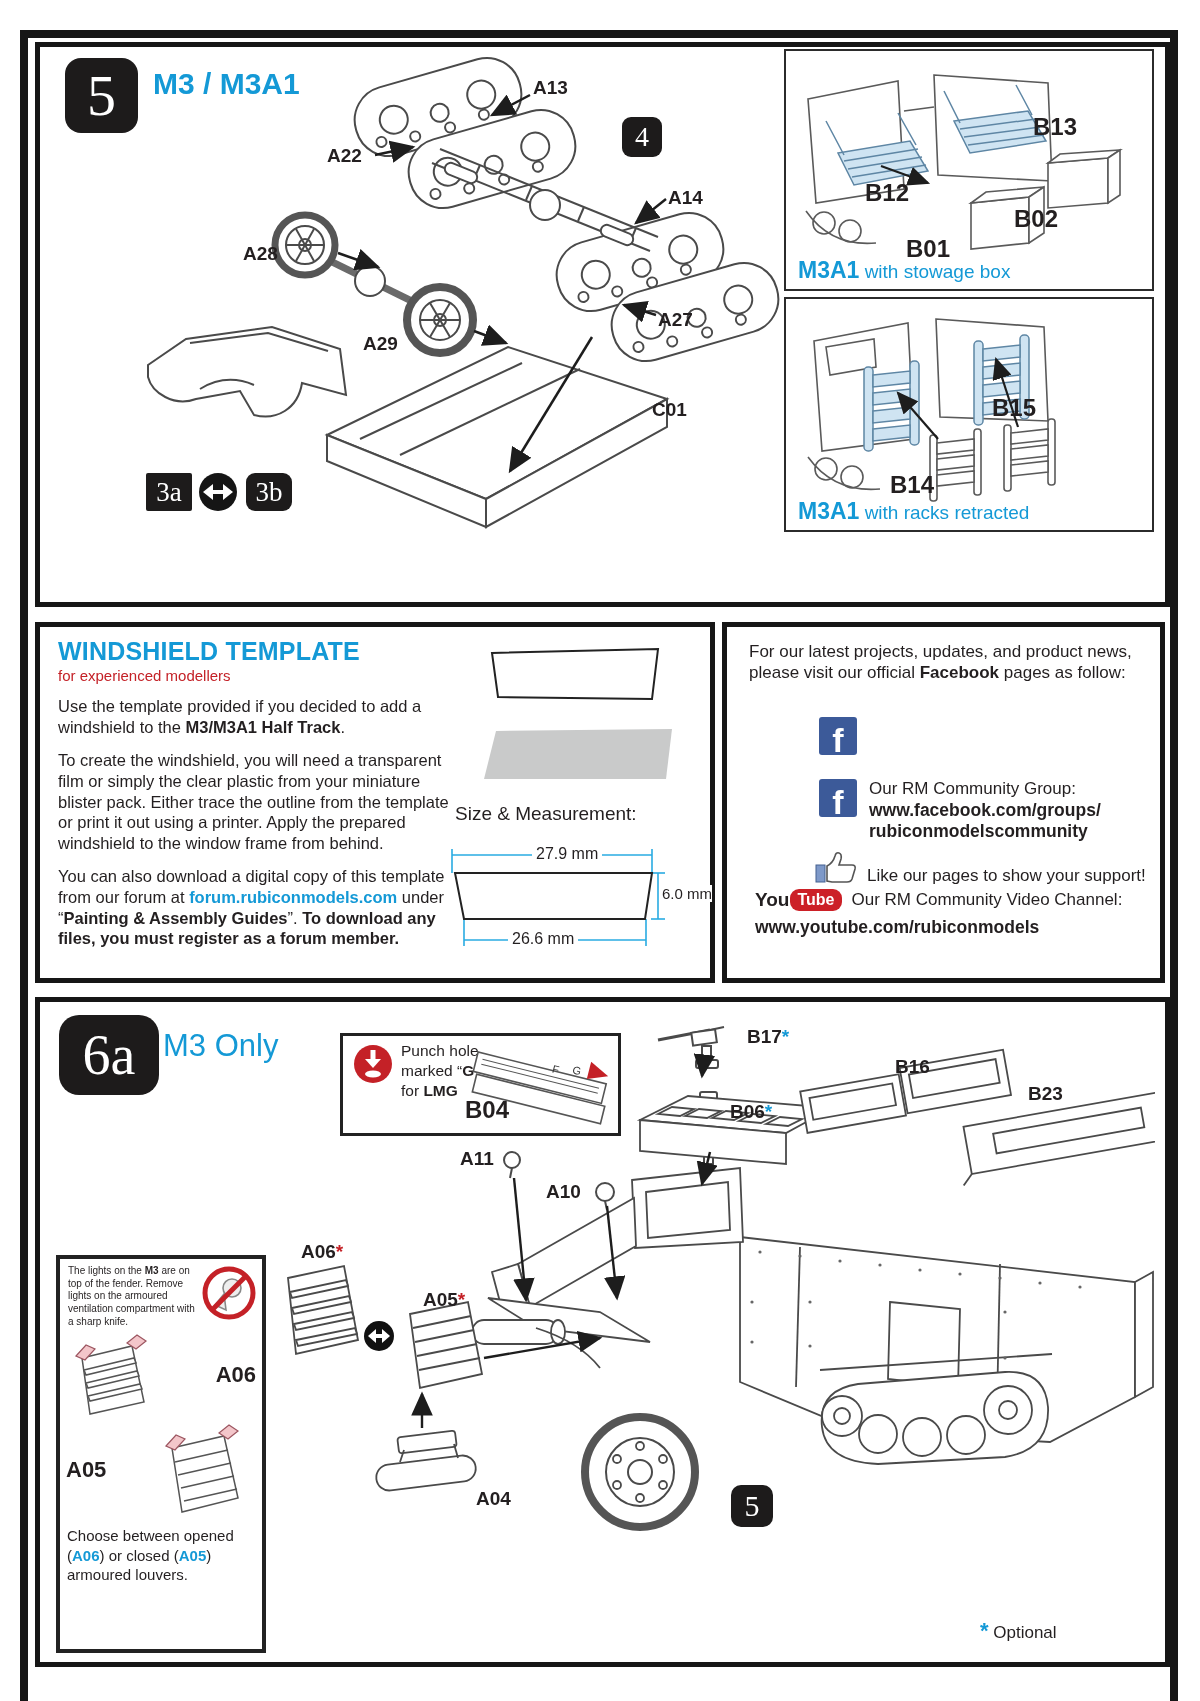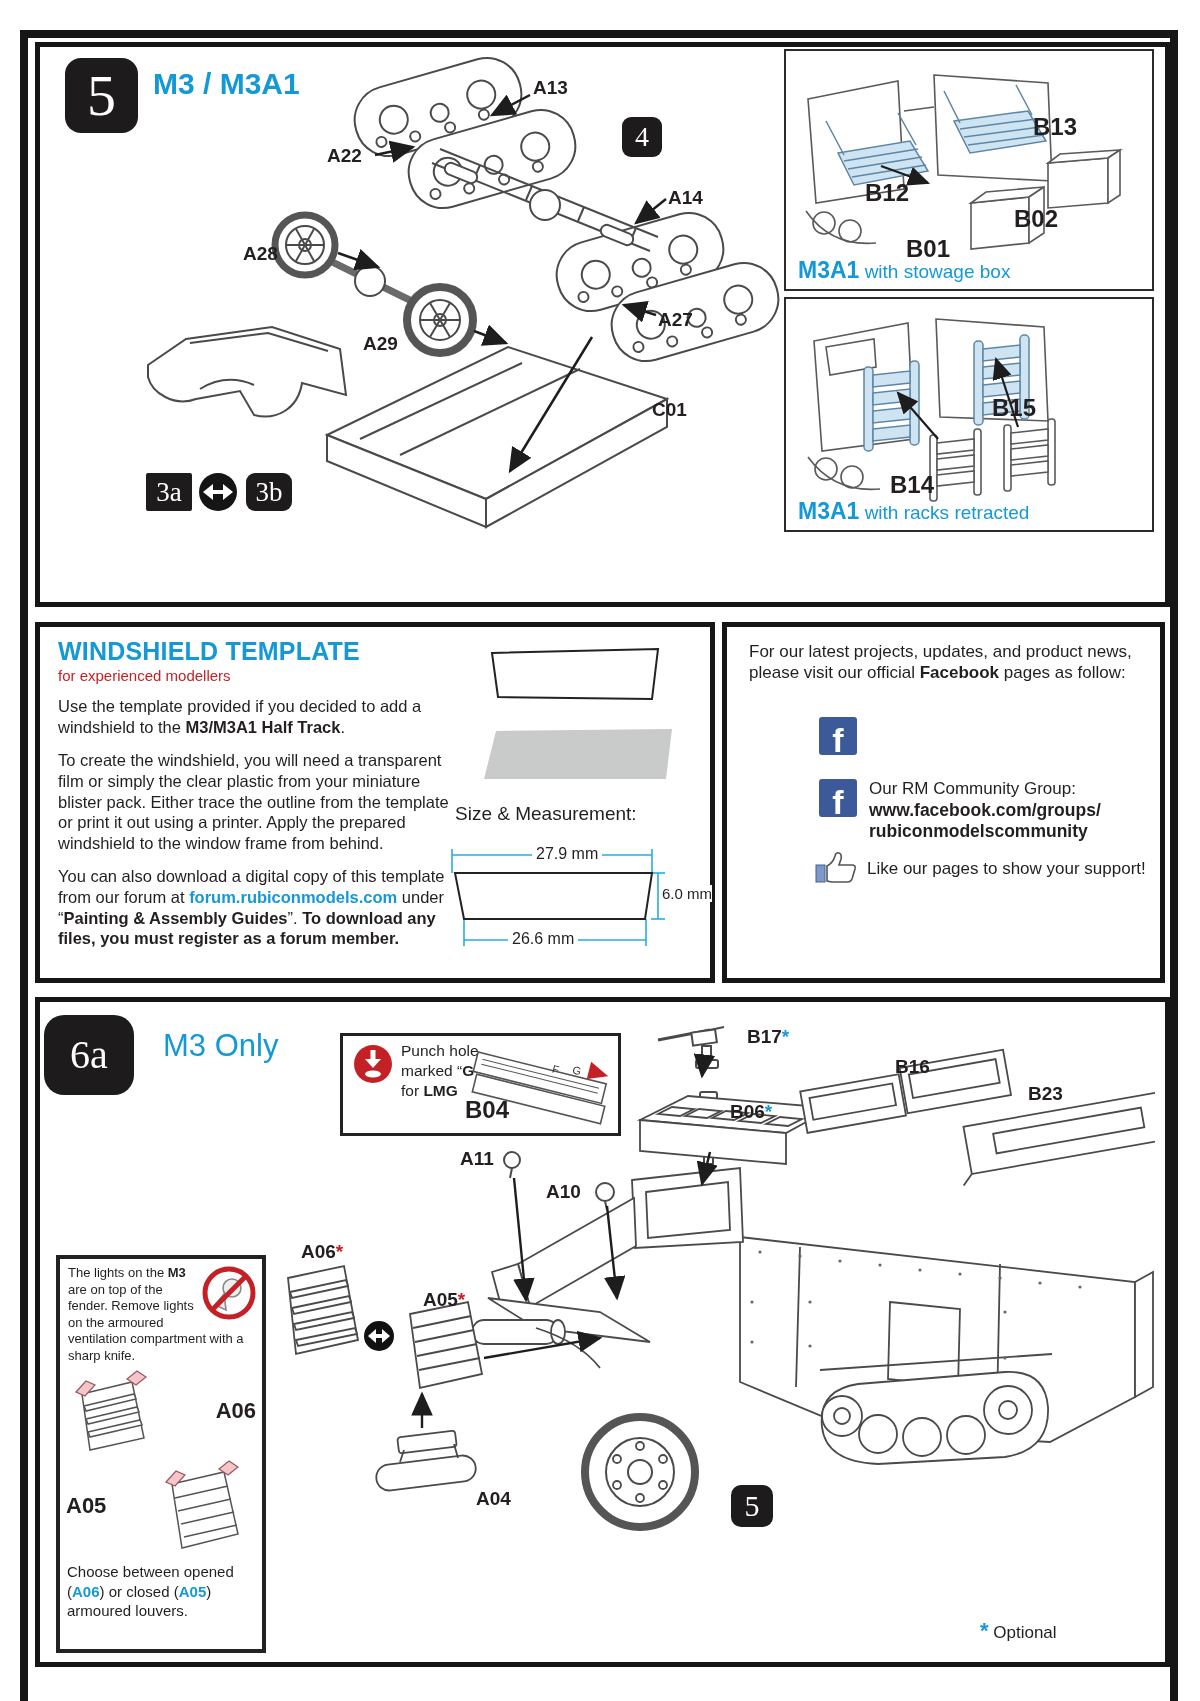--- a/index.html
+++ b/index.html
@@ -34,21 +34,21 @@
   .srow .stx{margin-left:12px;font-size:17px;line-height:1.22}
   .stx b{font-size:17.5px}
   .ytlogo{display:flex;align-items:center}
   .ytyou{font-weight:700;font-size:19px}
   .yttube{background:#cc2027;color:#fff;font-weight:700;font-size:16px;
           padding:2px 7px;border-radius:9px;margin-left:1px}
   
   .punchbox{position:absolute;left:300px;top:31px;width:275px;height:97px;border:3px solid #222;background:#fff}
   .punchtx{position:absolute;left:58px;top:5px;font-size:15.5px;line-height:1.28}
   .infobox{position:absolute;left:16px;top:253px;width:202px;height:390px;border:4px solid #222;background:#fff;overflow:hidden}
-  .note{padding:6px 5px 0 8px;font-size:13px;line-height:1.27}
+  .note{padding:6px 5px 0 8px;font-size:10px;line-height:1.27}
   .lrow{display:flex;align-items:center;justify-content:space-between;padding:0 6px}
   .lrow .llabel{font-weight:700;font-size:22px}
   .choose{padding:4px 7px 0 7px;font-size:15px;line-height:1.3}
   .choose b{color:#1499d6}
   .optional{position:absolute;left:940px;top:616px;font-size:17px}
   .optional .star-b{font-size:22px}
 </style>
 </head>
 <body>
 
@@ -331,28 +331,38 @@
     <div class="fbicon">
         <span>f</span>
       </div>
     <div class="stx">
       <div>Our RM Community Group:</div>
       <b>www.facebook.com/groups/</b><br>
       <b>rubiconmodelscommunity</b>
     </div>
   </div>
 
-  <div class="srow" style="left:88px;top:224px;align-items:center">
+  <div class="srow" style="left:88px;top:224px;align-items:flex-end">
     <svg width="44" height="36" viewBox="0 0 44 36">
       <rect x="1" y="14" width="9" height="17" fill="#7e99c9" stroke="#44618f" stroke-width="1"></rect>
       <path d="M12,30 V15 Q18,12 20,5 Q21,1 24,2 Q27,3 26,8 L24,14 H37 Q41,14 40,18 L37,28 Q36,31 32,31 H17 Z" fill="#fff" stroke="#555" stroke-width="1.6"></path>
     </svg>
     <div class="stx" style="margin-left:8px">Like our pages to show your support!</div>
   </div>
 
+  <div style="position:absolute;left:28px;top:262px">
+    <div style="display:flex;align-items:center">
+      <div class="ytlogo">
+        <span class="ytyou">You</span>
+          <span class="yttube">Tube</span>
+      </div>
+      <span style="margin-left:10px;font-size:17px">Our RM Community Video Channel:</span>
+    </div>
+    <b style="display:block;margin-top:6px;font-size:17.5px">www.youtube.com/rubiconmodels</b>
+  </div>
 </section>
 
 <section class="panel" style="left:35px;top:997px;width:1125px;height:660px">
 
   <svg class="diag" width="1115" height="650" viewBox="0 0 1115 650">
     <defs>
       <marker id="ah6" markerWidth="11" markerHeight="9" refX="9" refY="4.5" orient="auto">
           <path d="M0,0L10,4.5L0,9Z" fill="#1d1d1d"></path>
         </marker>
     </defs>
@@ -480,21 +490,21 @@
     <g stroke="#1d1d1d" stroke-width="2.4" fill="none">
       <line x1="664" y1="56" x2="662" y2="74" marker-end="url(#ah6)"></line>
       <line x1="670" y1="150" x2="662" y2="182" marker-end="url(#ah6)"></line>
       <line x1="474" y1="176" x2="486" y2="298" marker-end="url(#ah6)"></line>
       <line x1="567" y1="204" x2="577" y2="296" marker-end="url(#ah6)"></line>
       <line x1="444" y1="356" x2="560" y2="336" marker-end="url(#ah6)"></line>
       <line x1="382" y1="426" x2="382" y2="392" marker-end="url(#ah6)"></line>
     </g>
   </svg>
 
-  <div class="badge" style="left:4px;top:13px;width:90px;height:80px;border-radius:20px;font-size:40px">
+  <div class="badge" style="left:19px;top:13px;width:100px;height:80px;border-radius:20px;font-size:56px">
       <span>6a</span>
     </div>
   <div style="position:absolute;left:123px;top:26px;font-size:31px;font-weight:400;color:#1499d6">M3 Only</div>
 
   <div class="punchbox">
     <svg style="position:absolute;left:10px;top:8px" width="40" height="40" viewBox="0 0 40 40">
       <circle cx="20" cy="20" r="19" fill="#c42127"></circle>
       <rect x="17.5" y="6" width="5" height="9" fill="#fff"></rect>
       <polygon points="12,15 28,15 20,24" fill="#fff"></polygon>
       <ellipse cx="20" cy="30" rx="8" ry="3.5" fill="#fff"></ellipse>

